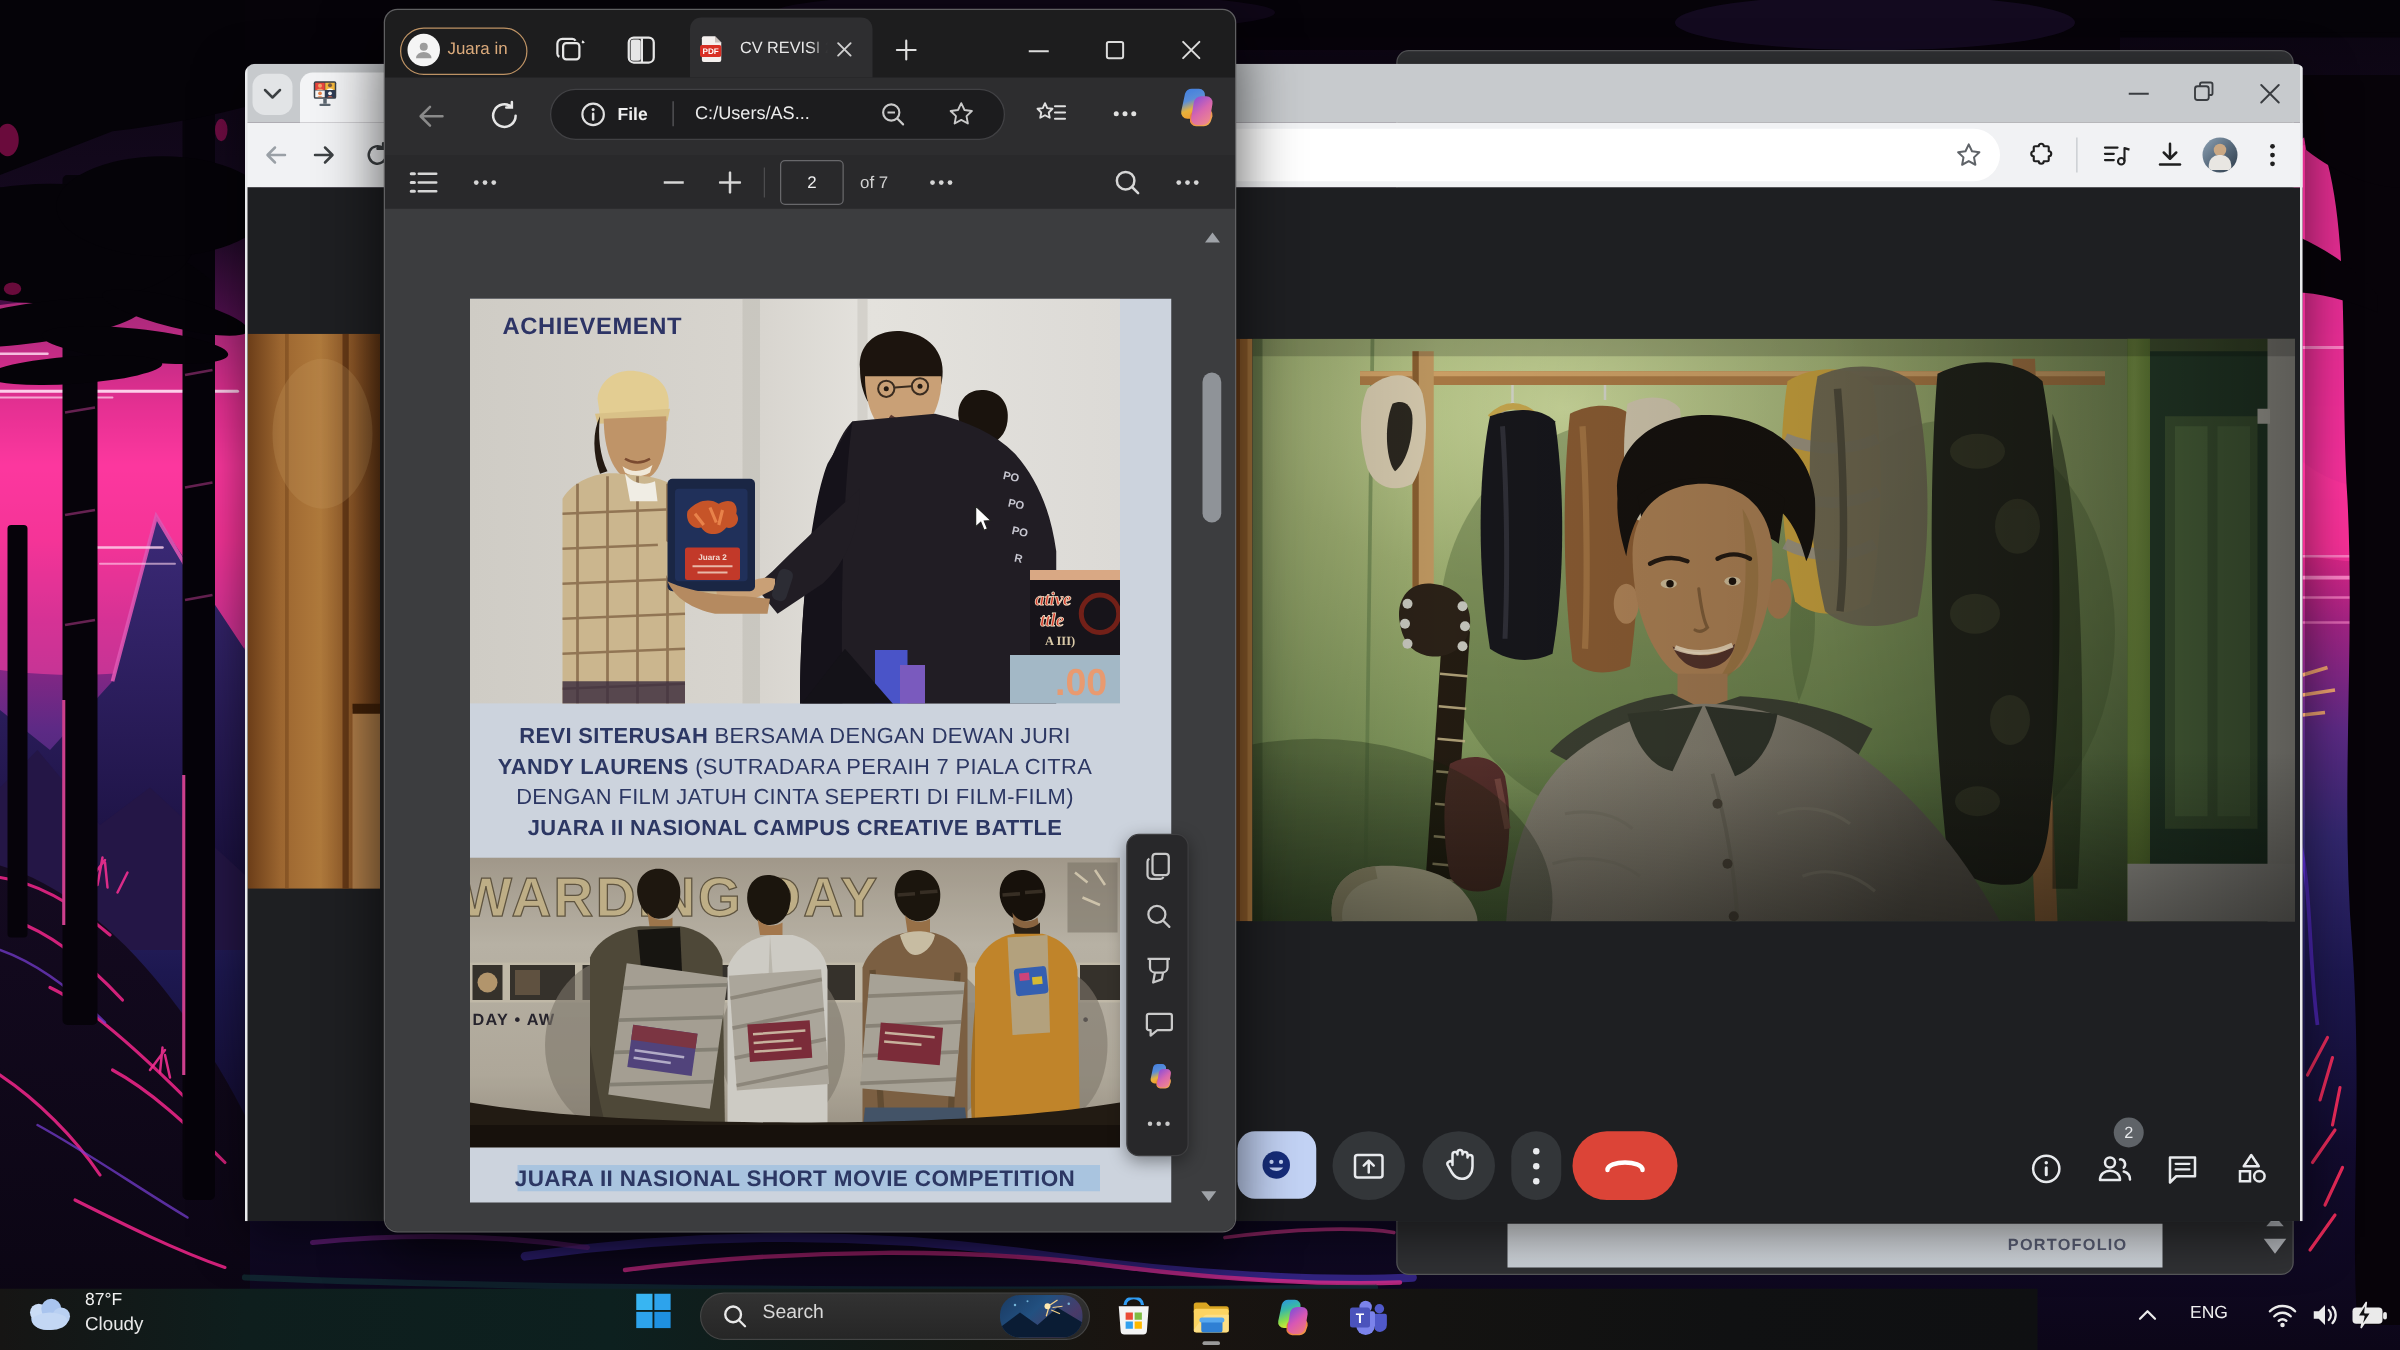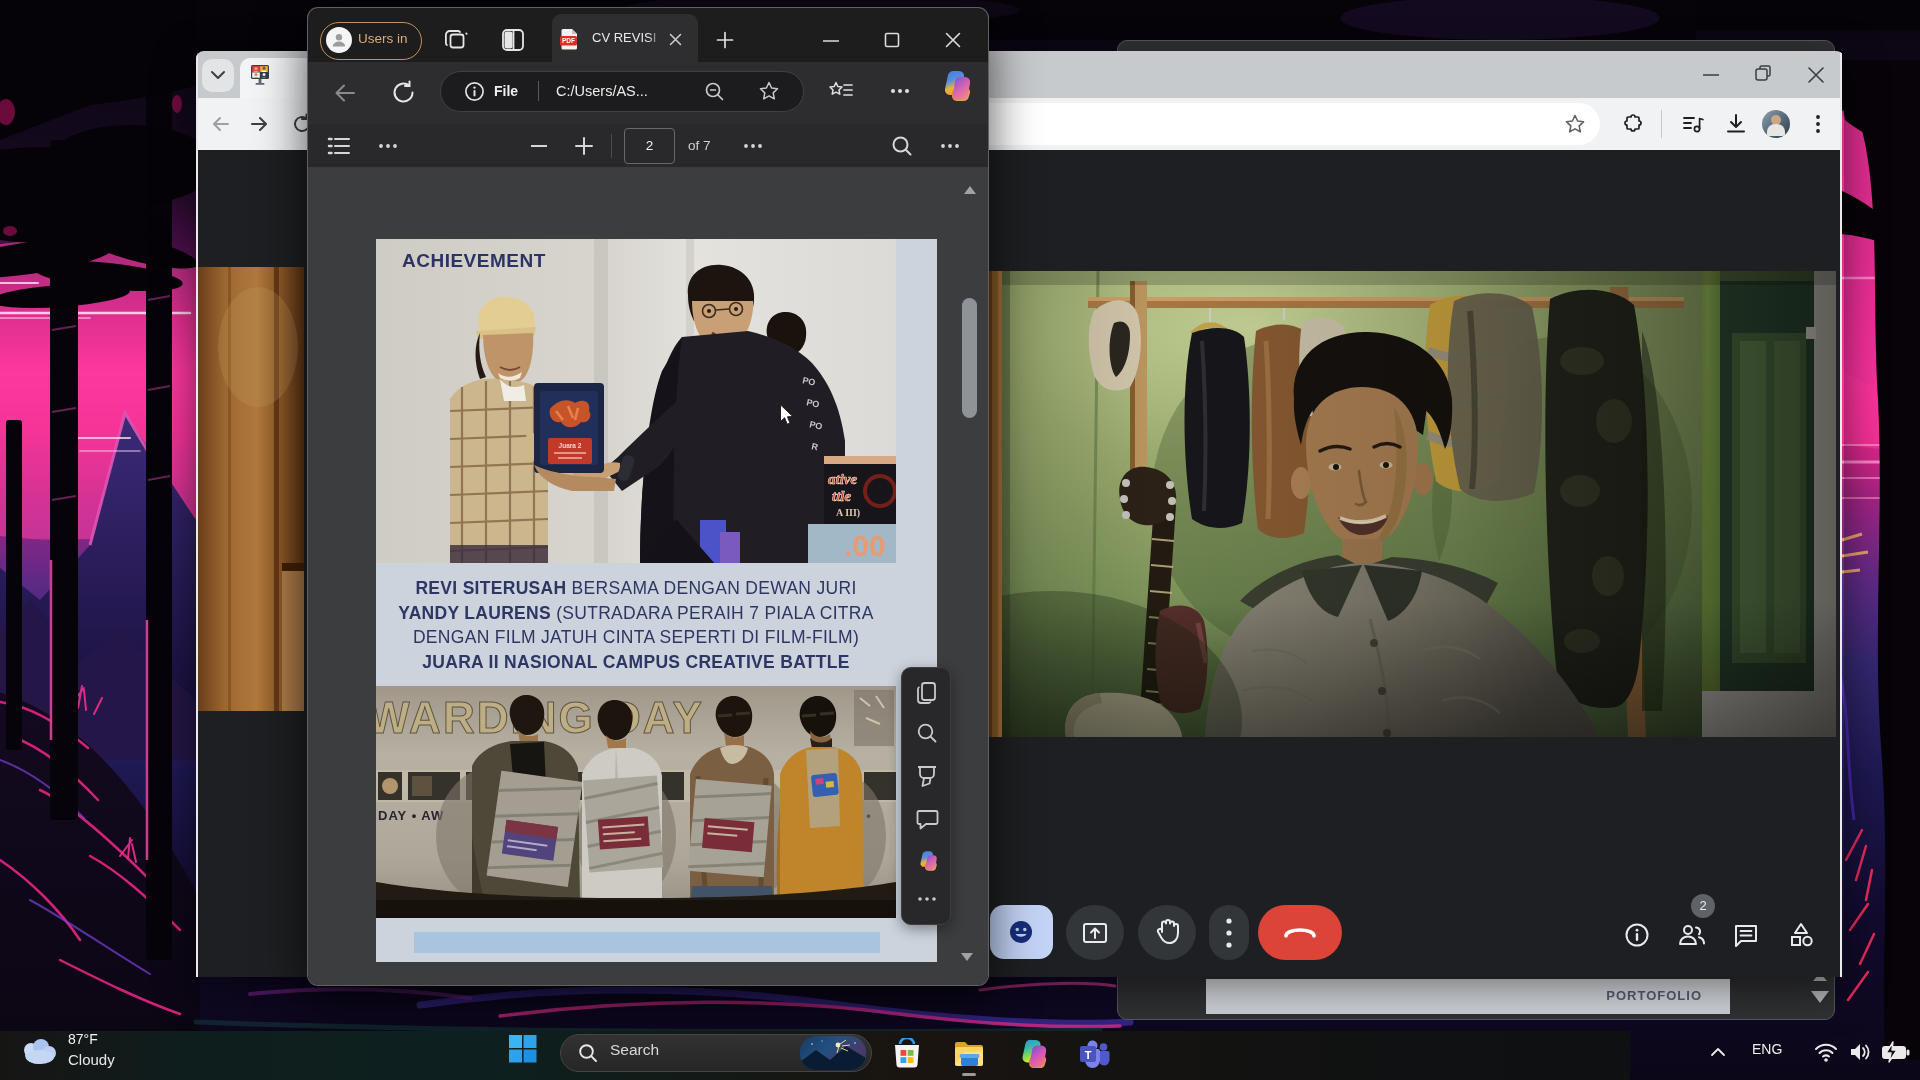--- a/index.html
+++ b/index.html
@@ -495,21 +495,21 @@
   </div>
 
   <div class="abs" id="edgewin" style="left:308px;top:8px;width:680px;height:977px;background:#1d1d1e;border-radius:10px;overflow:hidden;box-shadow:0 0 0 1px #606062, 0 16px 50px rgba(0,0,0,.7);">
 
     <div class="abs" style="left:12px;top:14px;width:100px;height:36px;border:1.5px solid #bd9264;border-radius:19px;"></div>
     <div class="abs" style="left:18px;top:19px;width:26px;height:26px;border-radius:50%;background:#f5f5f5;"></div>
     <svg class="abs" style="left:22px;top:23px" width="18" height="18" viewBox="0 0 18 18">
         <circle cx="9" cy="6.3" r="3.2" fill="#9c9c9c"></circle>
         <path d="M2.8,15.5 a6.2,5 0 0 1 12.4,0 Z" fill="#9c9c9c"></path>
       </svg>
-    <div class="abs" style="left:50px;top:23px;font-size:13.5px;color:#dcab7c;">Users in</div>
+    <div class="abs" style="left:50px;top:23px;font-size:13.5px;color:#dcab7c;">Juara in</div>
     <svg class="abs" style="left:134px;top:21px" width="28" height="24" viewBox="0 0 28 24">
         <g fill="none" stroke="#e6e6e6" stroke-width="1.8">
           <rect x="8.5" y="5.5" width="13" height="13" rx="2.5"></rect>
           <path d="M5.5,16.5 a2.8,2.8 0 0 1 -1.6,-2.6 V6 a4,4 0 0 1 4,-4 h8 a2.8,2.8 0 0 1 2.5,1.6"></path>
           <path d="M25,5.5 a2.6,2.6 0 0 0 -1.4,-1.4"></path>
         </g>
       </svg>
     <svg class="abs" style="left:192px;top:19px" width="26" height="26" viewBox="0 0 26 26">
         <rect x="3" y="3" width="20" height="20" rx="4" fill="none" stroke="#e6e6e6" stroke-width="1.8"></rect>
         <line x1="13.5" y1="3.5" x2="13.5" y2="22.5" stroke="#e6e6e6" stroke-width="1.8"></line>
@@ -835,20 +835,21 @@
               <rect x="450" y="96" width="8" height="6" fill="#f2d23a"></rect>
             </g>
           <path d="M404,219 L404,120 C400,160 400,195 402,219 Z" fill="#b87c26"></path>
 
           <path d="M0,196 C60,206 140,212 260,212 C380,212 460,206 520,196 L520,232 L0,232 Z" fill="#241c14"></path>
           <rect x="0" y="214" width="520" height="18" fill="#17110c"></rect>
           <rect width="520" height="232" fill="#1a140c" opacity="0.13"></rect>
         </svg>
 
         <div class="abs" style="left:38px;top:693px;width:466px;height:21px;background:#a9c4df;"></div>
+        <div class="abs" style="left:0;top:694px;width:520px;text-align:center;font-size:18px;font-weight:bold;color:#2c3763;letter-spacing:0.3px;">JUARA II NASIONAL SHORT MOVIE COMPETITION</div>
       </div>
 
       <svg class="abs" style="left:655px;top:15px" width="14" height="14" viewBox="0 0 14 14">
           <path d="M7,3 L13,11 H1 Z" fill="#9fa3a8"></path>
         </svg>
       <div class="abs" style="left:654px;top:130px;width:15px;height:120px;background:#8f9398;border-radius:8px;"></div>
       <svg class="abs" style="left:652px;top:783px" width="14" height="12" viewBox="0 0 14 12">
           <path d="M7,10 L13,2 H1 Z" fill="#9fa3a8"></path>
         </svg>
 

